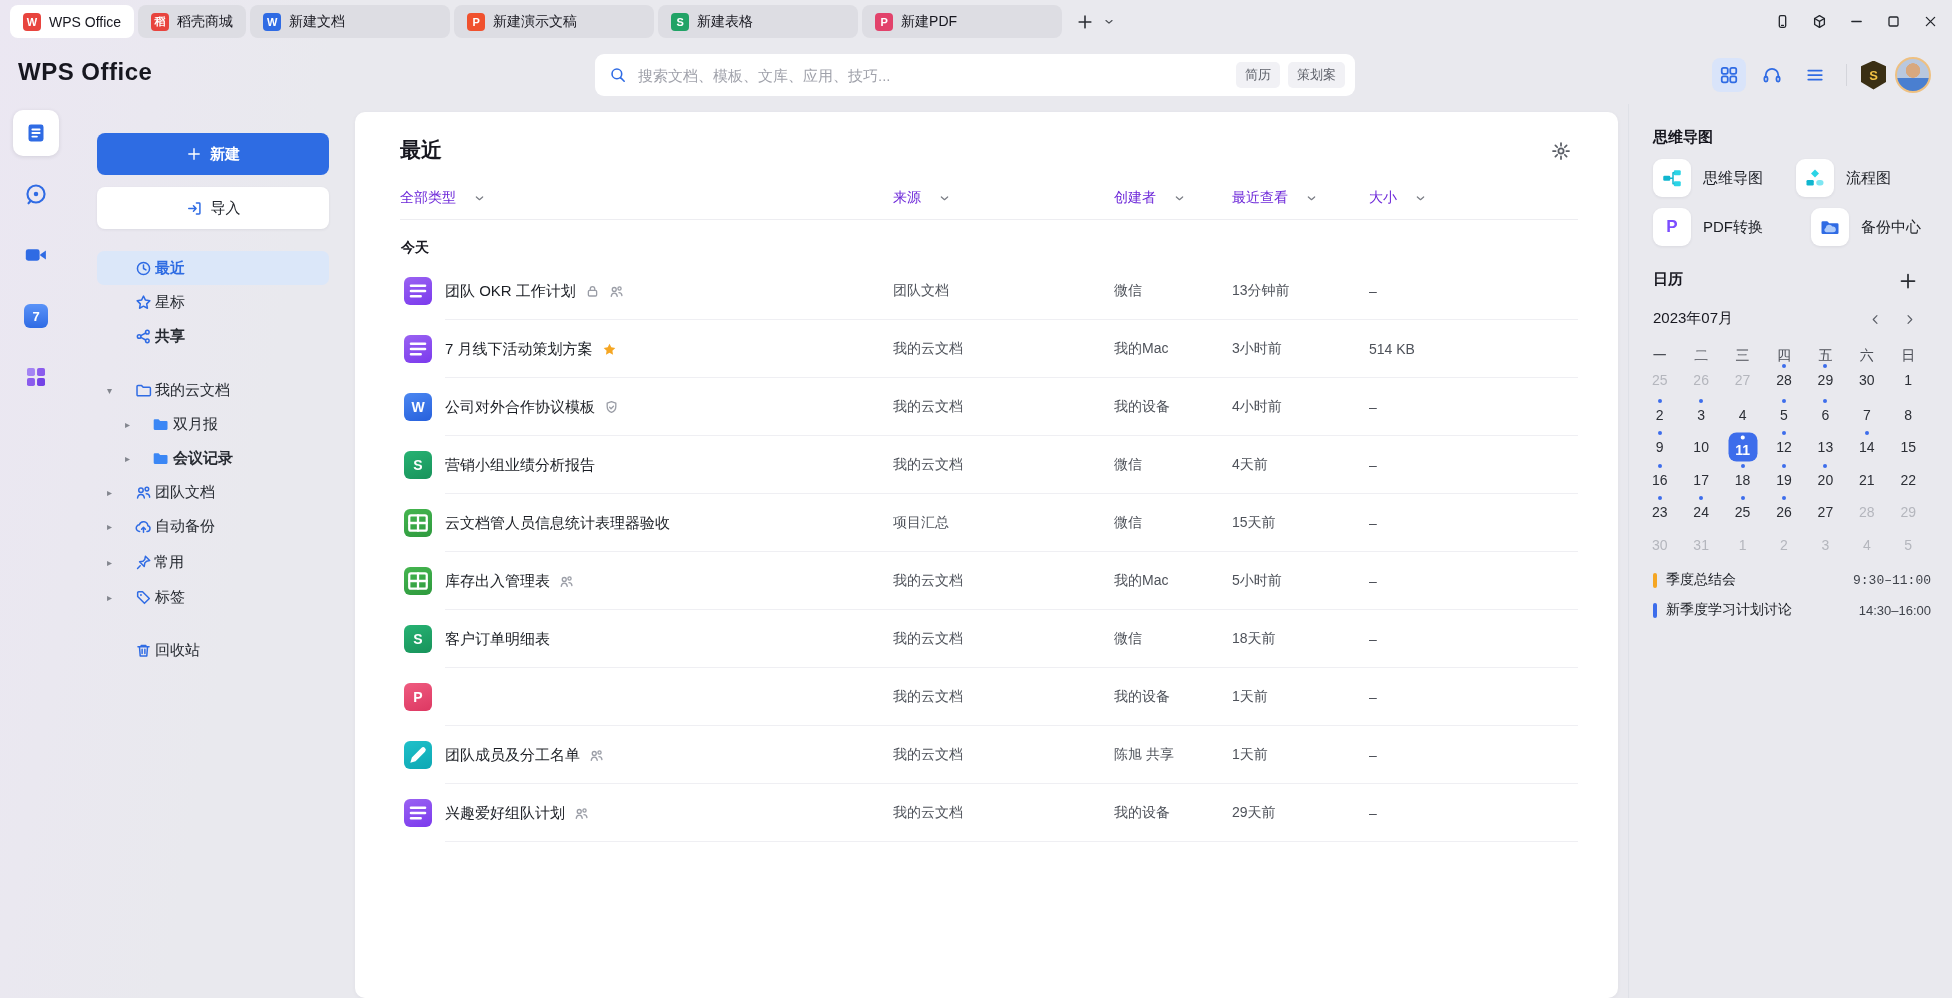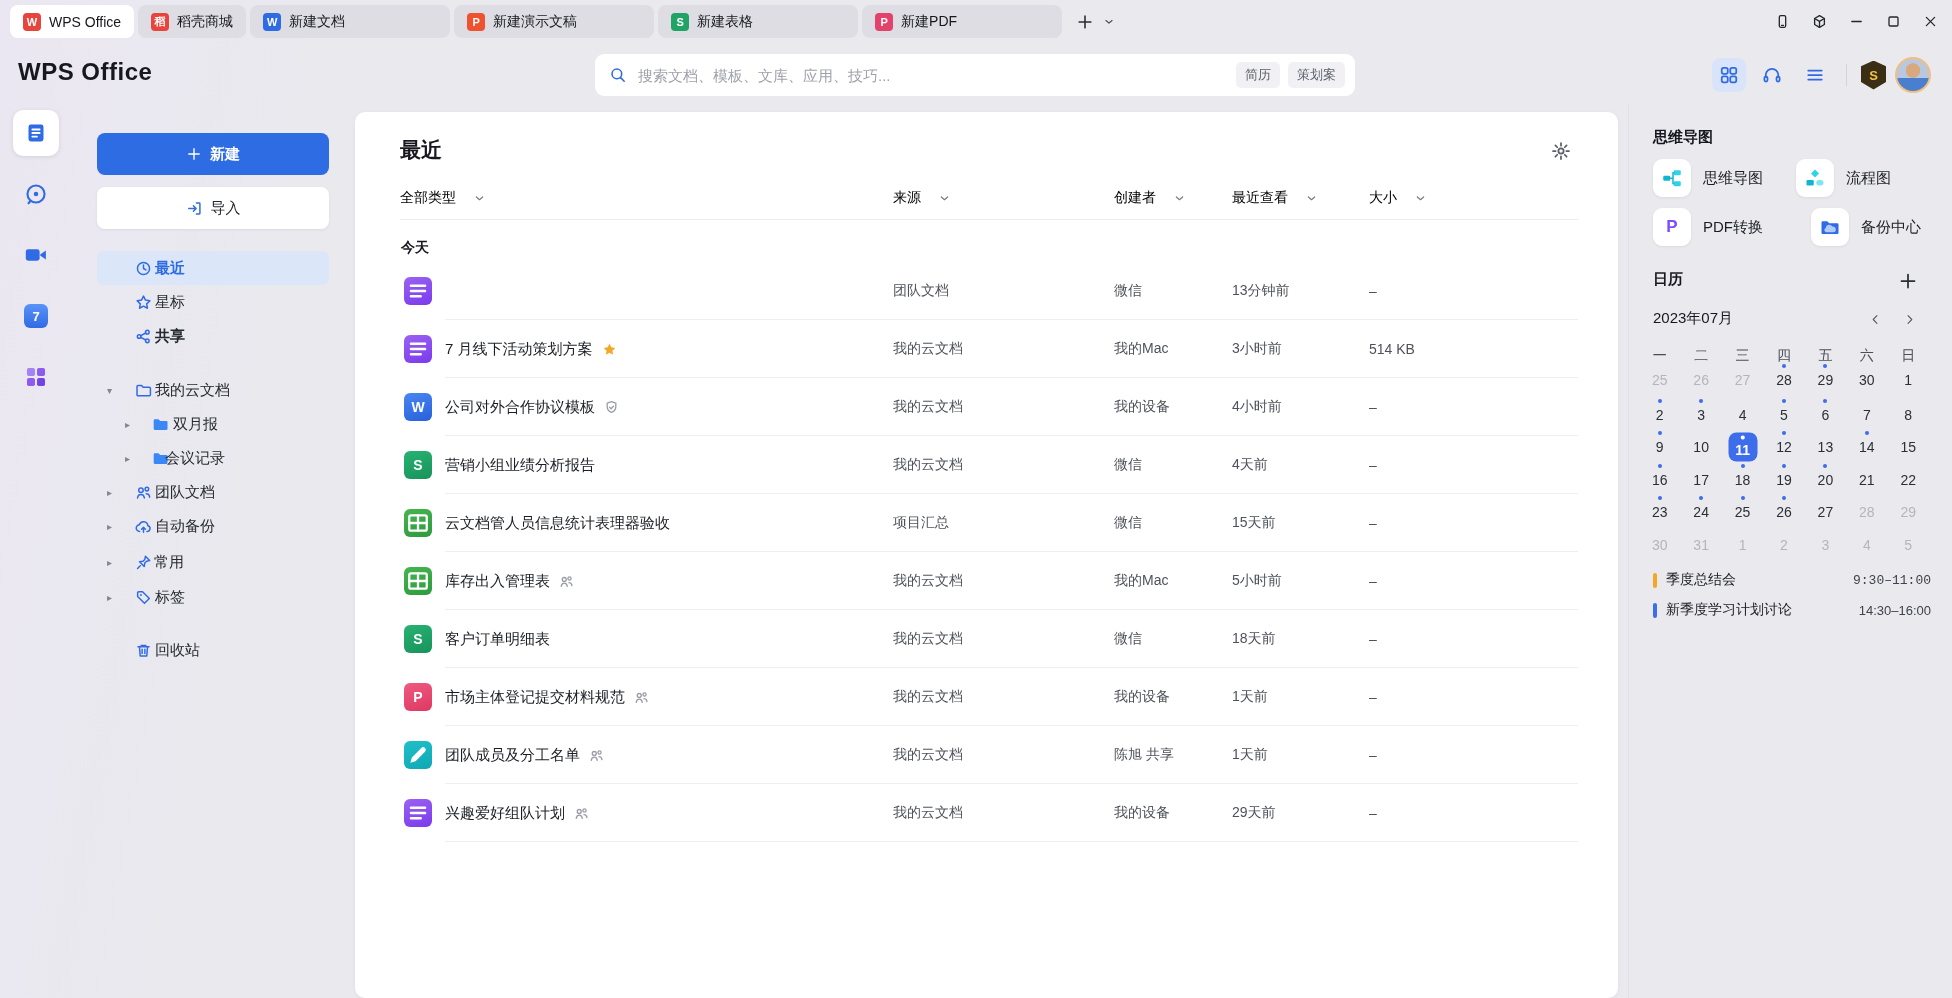--- a/index.html
+++ b/index.html
@@ -65,21 +65,21 @@
   .snav.active{background:#dbe7f9;color:#2e6ce3;font-weight:600;}
   .snav .caret{position:absolute;top:0;height:34px;display:flex;align-items:center;color:#83868e;font-size:10px;}
   .snav .nic{position:absolute;top:8.5px;width:17px;height:17px;color:#2f6be4;}
   .snav .lbl{position:absolute;top:0;height:34px;display:flex;align-items:center;}
 
   
   .card{position:absolute;left:355px;top:112px;width:1263px;height:886px;background:#fff;border-radius:10px;
         box-shadow:0 1px 4px rgba(50,50,70,.05);}
   .card-title{position:absolute;left:45px;top:24px;font-size:21px;font-weight:700;color:#17171f;}
   .gear-btn{position:absolute;left:1196px;top:29px;width:20px;height:20px;color:#5a5e66;}
-  .filter{position:absolute;top:76px;height:20px;display:flex;align-items:center;gap:18px;font-size:14px;color:#000000;}
+  .filter{position:absolute;top:76px;height:20px;display:flex;align-items:center;gap:18px;font-size:14px;color:#6d28d9;}
   .filter .chev{width:11px;height:7px;color:#7a7d85;}
   .filters-sep{position:absolute;left:45px;right:40px;top:107px;height:1px;background:#ededf1;}
   .group-label{position:absolute;left:46px;top:127px;font-size:14px;font-weight:600;color:#17171f;}
   .rows{position:absolute;left:0;top:150px;width:100%;}
   .frow{position:relative;height:58px;}
   .frow::after{content:"";position:absolute;left:90px;right:40px;bottom:0;height:1px;background:#efeff3;}
   .ficon{position:absolute;left:49px;top:15px;width:28px;height:28px;border-radius:6px;display:flex;
          align-items:center;justify-content:center;color:#fff;font-weight:700;font-size:14px;}
   .ft-docs{background:linear-gradient(160deg,#9a62f2,#7b3aed);}
   .ft-word{background:linear-gradient(160deg,#4b87f1,#2760dc);}
@@ -336,21 +336,21 @@
           <span class="nic" style="left:55px;"><svg viewBox="0 0 16 16" fill="none" stroke="currentColor" stroke-width="1.4" stroke-linecap="round" stroke-linejoin="round">
               <path d="M1.6 4.1a1 1 0 011-1h3.5l1.6 1.6h5.9a1 1 0 011 1v6.4a1 1 0 01-1 1H2.6a1 1 0 01-1-1z" fill="#3b87f5" stroke="none"></path>
             </svg></span>
           <span class="lbl" style="left:76px;">双月报</span>
         </div>
         <div class="snav" style="top:337px;">
           <span class="caret" style="left:28px;">▸</span>
           <span class="nic" style="left:55px;"><svg viewBox="0 0 16 16" fill="none" stroke="currentColor" stroke-width="1.4" stroke-linecap="round" stroke-linejoin="round">
               <path d="M1.6 4.1a1 1 0 011-1h3.5l1.6 1.6h5.9a1 1 0 011 1v6.4a1 1 0 01-1 1H2.6a1 1 0 01-1-1z" fill="#3b87f5" stroke="none"></path>
             </svg></span>
-          <span class="lbl" style="left:68px;">会议记录</span>
+          <span class="lbl" style="left:76px;font-weight:bold;">会议记录</span>
         </div>
         <div class="snav" style="top:371px;">
           <span class="caret" style="left:10px;">▸</span>
           <span class="nic" style="left:38px;"><svg viewBox="0 0 16 16" fill="none" stroke="currentColor" stroke-width="1.4" stroke-linecap="round" stroke-linejoin="round">
               <circle cx="5.6" cy="5.8" r="2.1"></circle>
               <path d="M2.4 13.2c.2-2.1 1.5-3.4 3.2-3.4s3 1.3 3.2 3.4"></path>
               <circle cx="11.2" cy="4.8" r="1.7"></circle>
               <path d="M10.6 9.2c1.9 0 3 1.3 3.2 3.2"></path>
             </svg></span>
           <span class="lbl" style="left:58px;">团队文档</span>
@@ -440,20 +440,37 @@
       </div>
     <div class="filters-sep"></div>
     <div class="group-label">今天</div>
     <div class="rows" id="rows">
         <div class="frow">
           <span class="ficon ft-docs">
             <svg viewBox="0 0 16 16" fill="none" stroke="currentColor" stroke-width="1.4" stroke-linecap="round" stroke-linejoin="round">
               <path d="M4 5h8M4 8h8M4 11h5.5" stroke="#fff" stroke-width="1.5"></path>
             </svg>
           </span>
+          <span class="fname">
+            <span>团队 OKR 工作计划</span>
+            <span class="ic fbadge">
+              <svg viewBox="0 0 16 16" fill="none" stroke="currentColor" stroke-width="1.4" stroke-linecap="round" stroke-linejoin="round">
+                <rect x="3.6" y="6.8" width="8.8" height="6" rx="1.2"></rect>
+                <path d="M5.6 6.8V5.2a2.4 2.4 0 014.8 0v1.6"></path>
+              </svg>
+            </span>
+            <span class="ic fbadge">
+              <svg viewBox="0 0 16 16" fill="none" stroke="currentColor" stroke-width="1.4" stroke-linecap="round" stroke-linejoin="round">
+                <circle cx="5.6" cy="5.8" r="2.1"></circle>
+                <path d="M2.4 13.2c.2-2.1 1.5-3.4 3.2-3.4s3 1.3 3.2 3.4"></path>
+                <circle cx="11.2" cy="4.8" r="1.7"></circle>
+                <path d="M10.6 9.2c1.9 0 3 1.3 3.2 3.2"></path>
+              </svg>
+            </span>
+          </span>
           <span class="fcell" style="left:538px;">团队文档</span>
           <span class="fcell" style="left:759px;">微信</span>
           <span class="fcell" style="left:877px;">13分钟前</span>
           <span class="fcell" style="left:1014px;">–</span>
         </div>
         <div class="frow">
           <span class="ficon ft-docs">
             <svg viewBox="0 0 16 16" fill="none" stroke="currentColor" stroke-width="1.4" stroke-linecap="round" stroke-linejoin="round">
               <path d="M4 5h8M4 8h8M4 11h5.5" stroke="#fff" stroke-width="1.5"></path>
             </svg>
@@ -540,31 +557,20 @@
           <span class="fname">
             <span>客户订单明细表</span>
           </span>
           <span class="fcell" style="left:538px;">我的云文档</span>
           <span class="fcell" style="left:759px;">微信</span>
           <span class="fcell" style="left:877px;text-align:center;">18天前</span>
           <span class="fcell" style="left:1014px;">–</span>
         </div>
         <div class="frow">
           <span class="ficon ft-pdf">P</span>
-          <span class="fname">
-            <span>市场主体登记提交材料规范</span>
-            <span class="ic fbadge">
-              <svg viewBox="0 0 16 16" fill="none" stroke="currentColor" stroke-width="1.4" stroke-linecap="round" stroke-linejoin="round">
-                <circle cx="5.6" cy="5.8" r="2.1"></circle>
-                <path d="M2.4 13.2c.2-2.1 1.5-3.4 3.2-3.4s3 1.3 3.2 3.4"></path>
-                <circle cx="11.2" cy="4.8" r="1.7"></circle>
-                <path d="M10.6 9.2c1.9 0 3 1.3 3.2 3.2"></path>
-              </svg>
-            </span>
-          </span>
           <span class="fcell" style="left:538px;">我的云文档</span>
           <span class="fcell" style="left:759px;">我的设备</span>
           <span class="fcell" style="left:877px;">1天前</span>
           <span class="fcell" style="left:1014px;">–</span>
         </div>
         <div class="frow">
           <span class="ficon ft-form">
             <svg viewBox="0 0 16 16" fill="none" stroke="currentColor" stroke-width="1.4" stroke-linecap="round" stroke-linejoin="round">
               <path d="M3.6 12.4l.9-3 5.4-5.4a1.45 1.45 0 012.1 2.1L6.6 11.5z" fill="#fff" stroke="none"></path>
             </svg>

